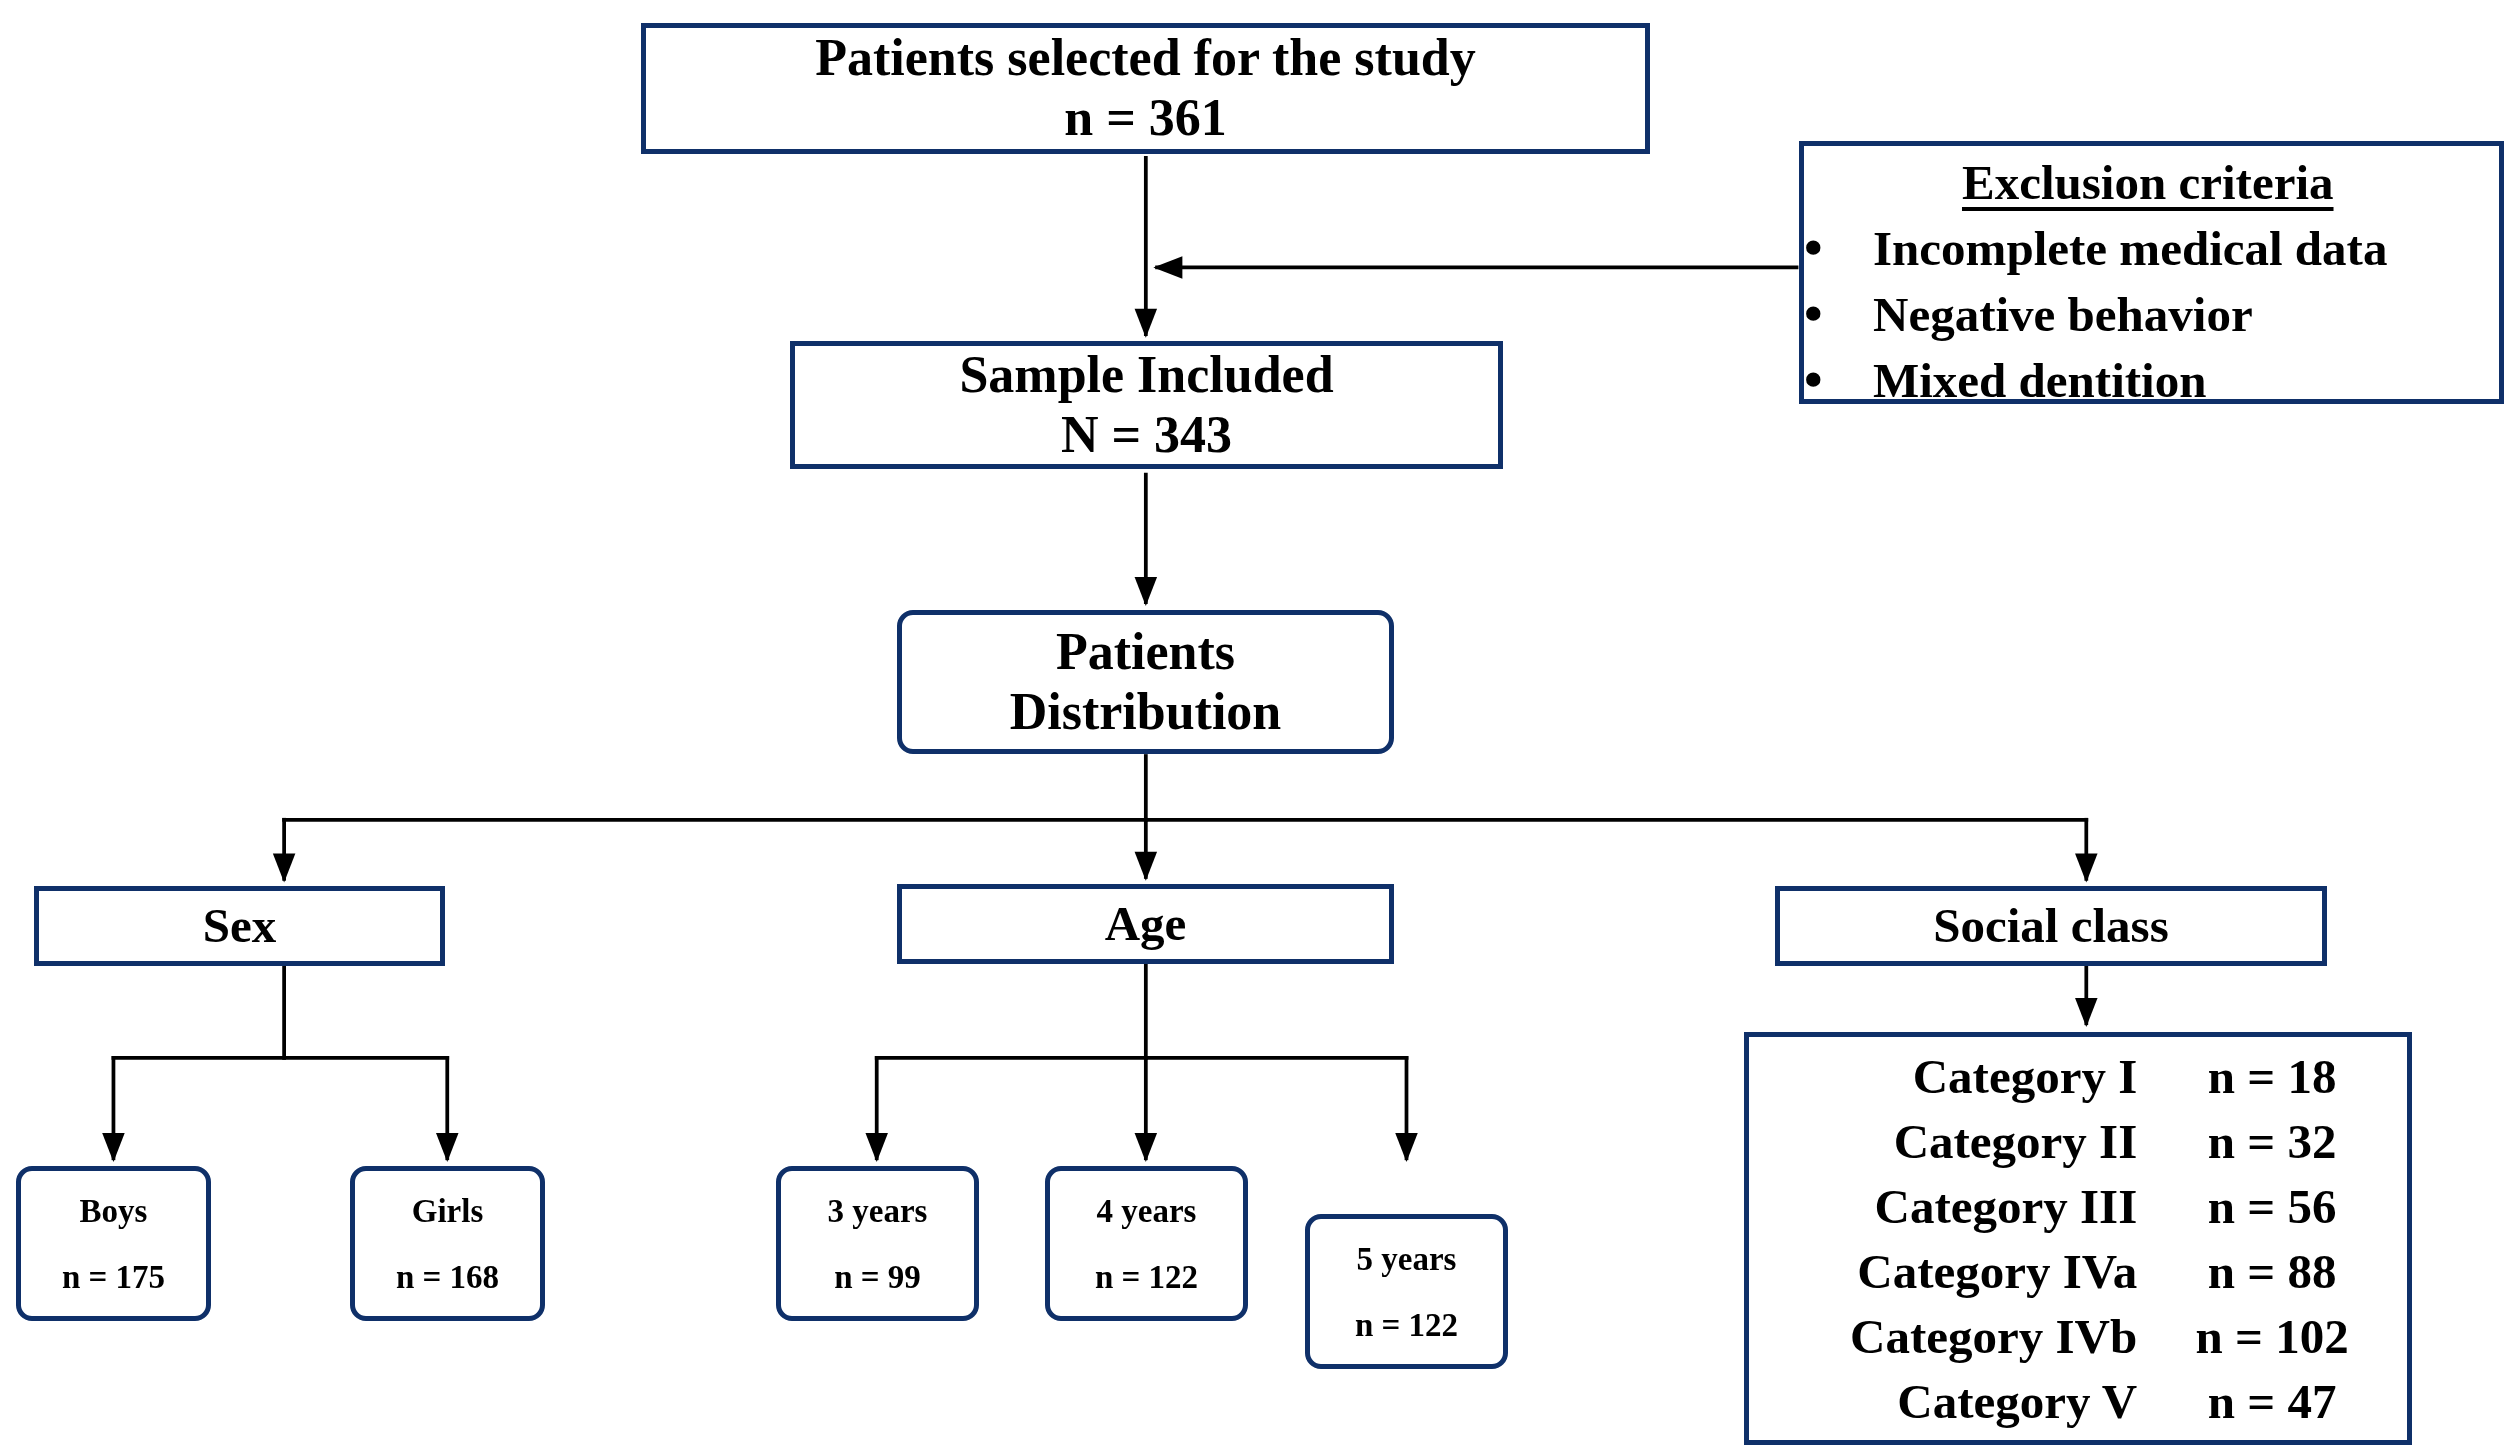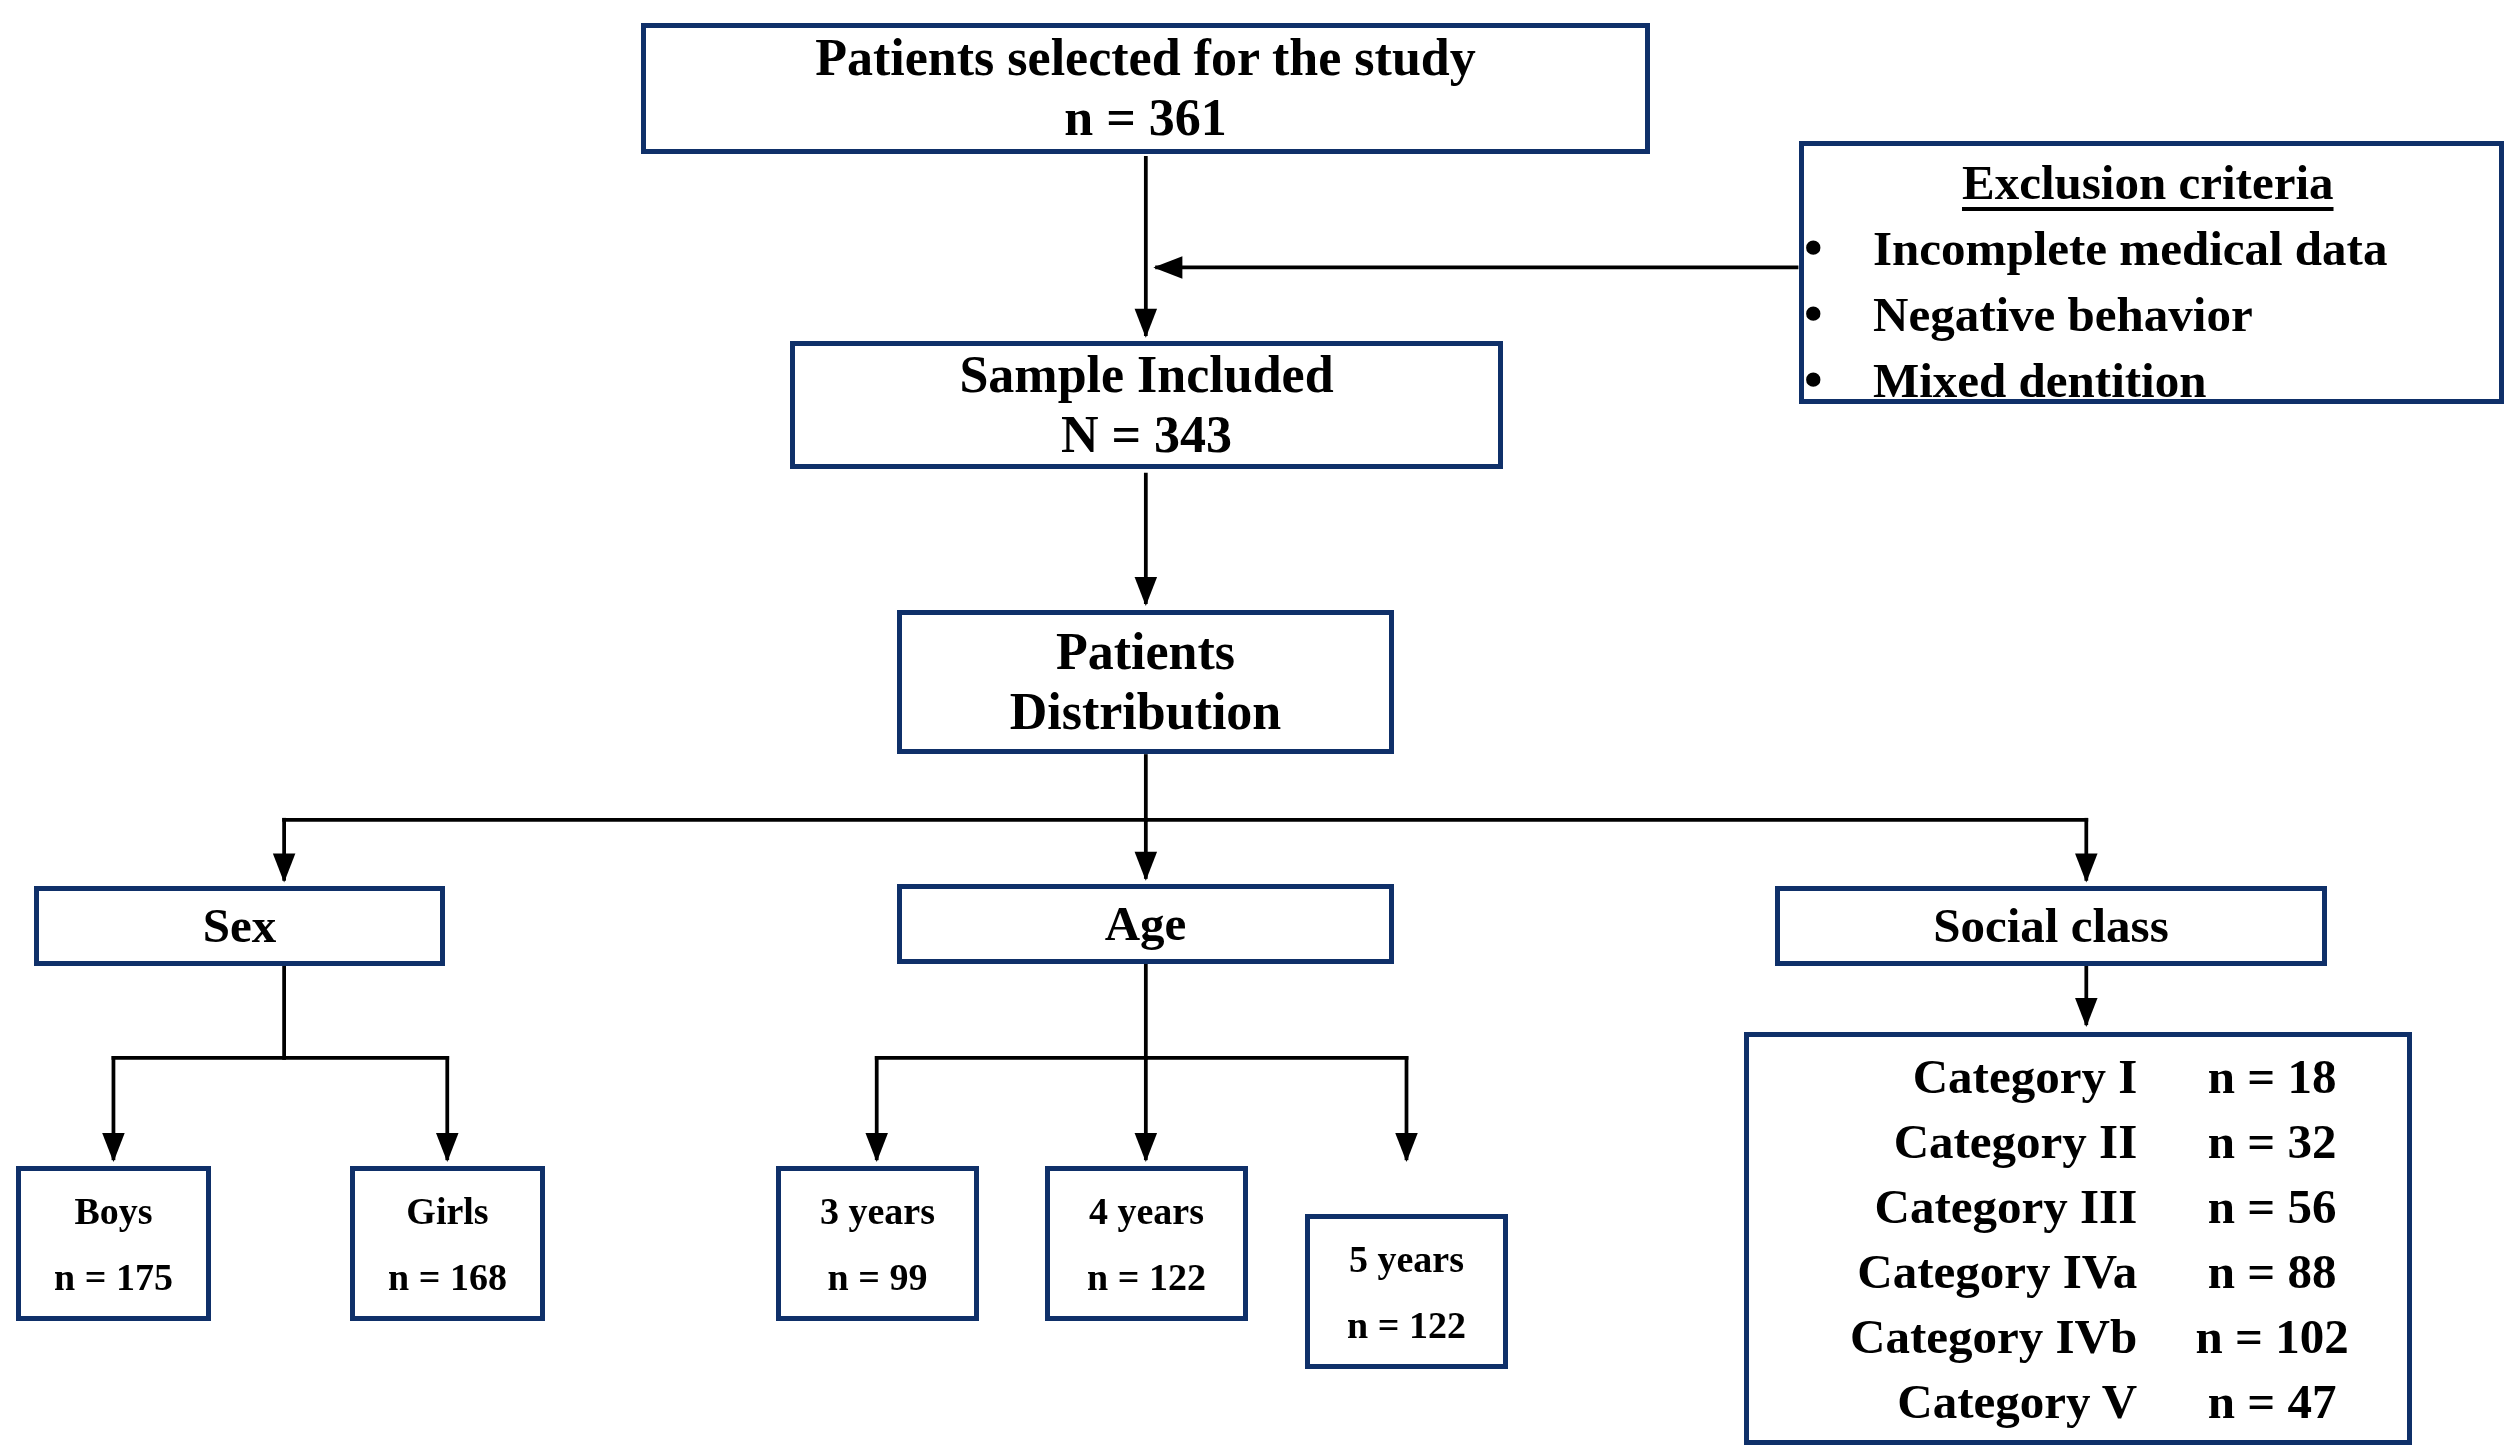--- a/index.html
+++ b/index.html
@@ -20,21 +20,21 @@
     border:5.6px solid var(--box-border,#0f3069);
     box-sizing:border-box;
     display:flex;flex-direction:column;
     align-items:center;justify-content:center;
     text-align:center;
     font-size:47px;line-height:62px;
   }
   .box .l1,.box .l2{white-space:nowrap;}
   .big{font-size:52px;line-height:60px;}
   .single{font-size:49px;}
-  .leaf{font-size:38px;line-height:66px;}
+  .leaf{font-size:33px;line-height:66px;border-radius:16px;}
   
   .excl-box{
     align-items:stretch;justify-content:flex-start;
     text-align:left;font-size:49px;line-height:66px;
     padding:3.8px 7.5px 3.8px 0;
   }
   .excl-title{
     text-align:center;
     text-decoration:underline;
     text-decoration-thickness:3.8px;
@@ -100,21 +100,21 @@
       <li class="excl-item">Negative behavior</li>
       <li class="excl-item">Mixed dentition</li>
     </ul>
   </div>
 
   <div class="box big" style="left:790px;top:341px;width:713px;height:128px;">
     <div class="l1">Sample Included</div>
     <div class="l2">N = 343</div>
   </div>
 
-  <div class="box big" style="left:897px;top:610px;width:497px;height:144px;">
+  <div class="box big" style="left:897px;top:610px;width:497px;height:144px;border-radius:16px;">
     <div class="l1">Patients</div>
     <div class="l2">Distribution</div>
   </div>
 
   <div class="box single" style="left:34px;top:886px;width:411px;height:80px;">
     <div>Sex</div>
   </div>
   <div class="box single" style="left:897px;top:884px;width:497px;height:80px;">
     <div>Age</div>
   </div>

